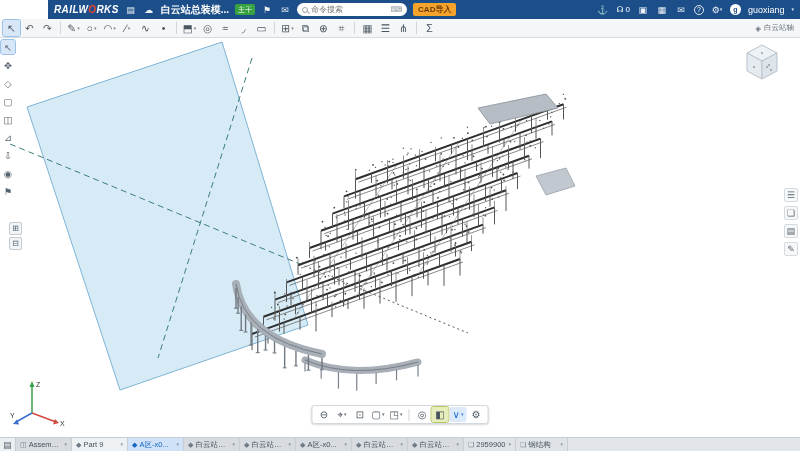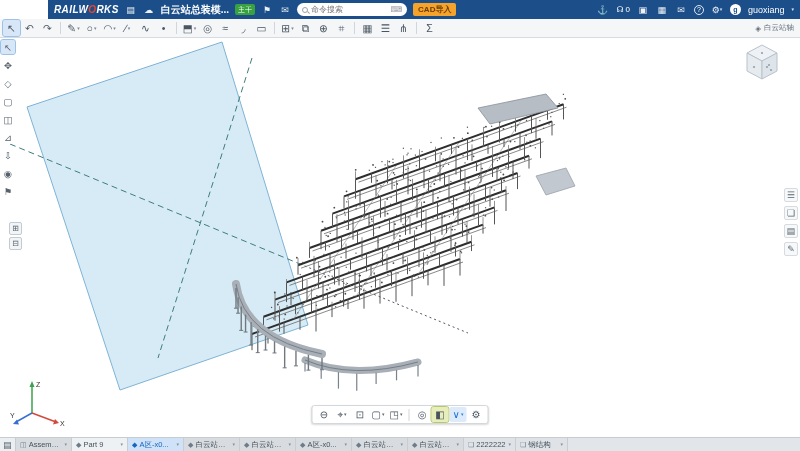--- a/index.html
+++ b/index.html
@@ -920,21 +920,21 @@
         <span class="t-label">白云站轴...</span>
         <span class="caret">▾</span>
       </div>
       <div class="tab">
         <span class="t-ic">◆</span>
         <span class="t-label">白云站轴...</span>
         <span class="caret">▾</span>
       </div>
       <div class="tab folder">
         <span class="t-ic">❏</span>
-        <span class="t-label">2222222</span>
+        <span class="t-label">2959900</span>
         <span class="caret">▾</span>
       </div>
       <div class="tab folder">
         <span class="t-ic">❏</span>
         <span class="t-label">钢结构</span>
         <span class="caret">▾</span>
       </div>
     </div>
 </div>
 

